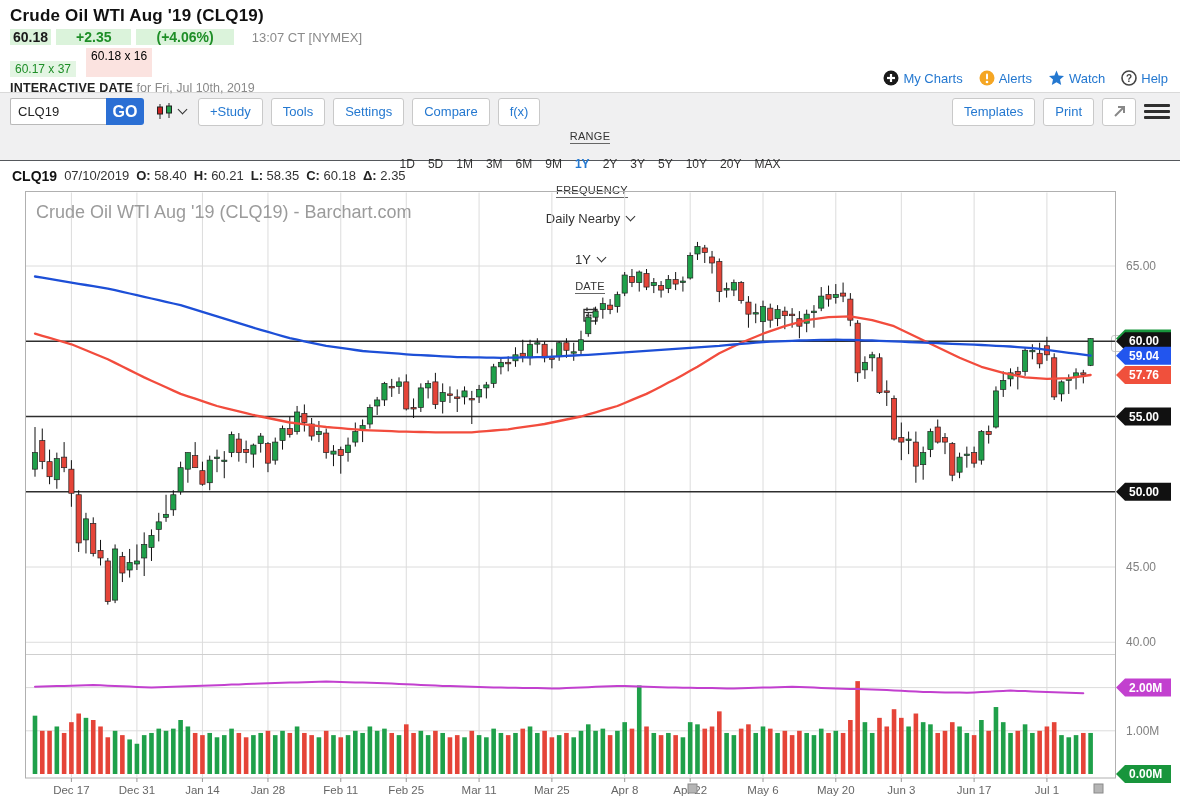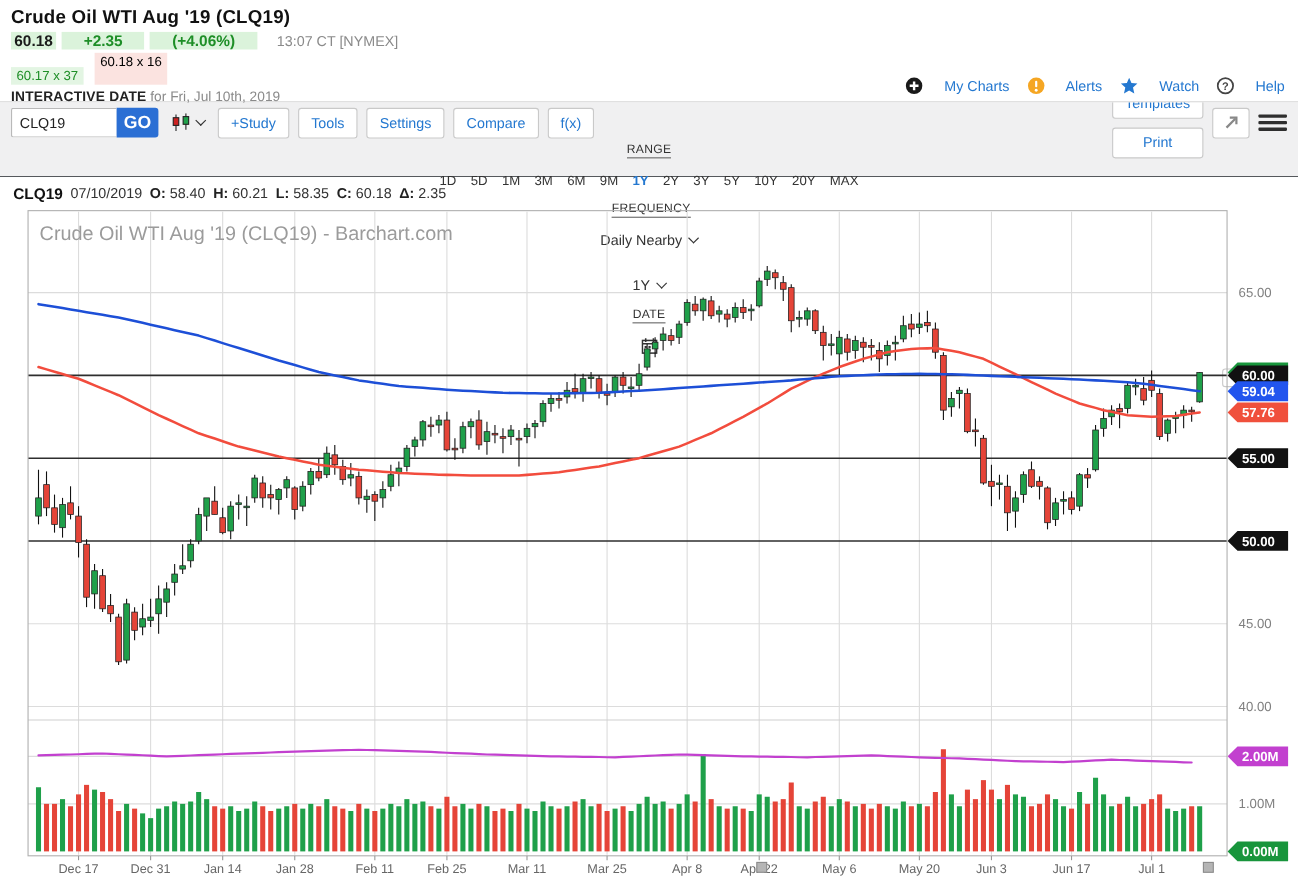--- a/index.html
+++ b/index.html
@@ -13,21 +13,21 @@
   .q-last { font-weight:bold; color:#1a1a1a; background:#dbf3db; padding:0 3px; }
   .q-chg, .q-pct { font-weight:bold; color:#1e8e27; background:#dbf3db; padding:0 20px; }
   .q-time { color:#8a8a8a; font-size:13px; margin-left:13px; }
   .ba-row { margin-top:3px; font-size:12px; display:flex; gap:10px; }
   .bid { color:#1e8e27; background:#e3f5e3; padding:1px 5px;margin-top:13px; }
   .ask { color:#000000; background:#fbe3e0; padding:1px 5px; }
   .ic-row { margin-top:4px; font-size:12.5px; color:#8a8a8a; }
   .ic-row b { color:#222; letter-spacing:.2px; }
   .hdr-links { position:absolute; right:12px; bottom:6px; display:flex; gap:16px;
     font-size:13px; align-items:center; }
-  .hdr-link { display:flex; align-items:center; gap:19px; color:#2478d0; cursor:pointer; }
+  .hdr-link { display:flex; align-items:center; gap:4px; color:#2478d0; cursor:pointer; }
   
   .toolbar-wrap { background:#f0f0f1; border-bottom:1px solid #55585c; }
   .tb-row1 { height:37px; display:flex; align-items:center; padding:0 10px; gap:8px; }
   .sym-input { width:96px; height:27px; border:1px solid #b9b9b9; border-right:none;
     padding:0 7px; font-size:13px; color:#222; background:#fff; border-radius:2px 0 0 2px;
     font-family:"Liberation Sans",sans-serif; }
   .go-btn { height:27px; width:38px; background:#2b6fd4; color:#fff; font-weight:bold;
     font-size:16px; border:none; border-radius:0 3px 3px 0; cursor:pointer; }
   .ctype-btn { display:flex; align-items:center; gap:3px; padding:2px 4px; cursor:pointer; }
   .tb-btn { height:28px; padding:0 11px; background:#fff; border:1px solid #c9c9c9;
@@ -137,21 +137,21 @@
       <span class="chev"></span>
     </span>
     <span id="tb-buttons" style="display:flex; gap:8px;">
         <button class="tb-btn">+Study</button>
         <button class="tb-btn">Tools</button>
         <button class="tb-btn">Settings</button>
         <button class="tb-btn">Compare</button>
         <button class="tb-btn">f(x)</button>
       </span>
     <span class="tb-right">
-      <span id="tb-right-buttons" style="display:flex; gap:8px;flex-direction:column;">
+      <span id="tb-right-buttons" style="display:flex; gap:8px;">
           <button class="tb-btn">Templates</button>
           <button class="tb-btn">Print</button>
         </span>
       <span class="icon-btn">
         <svg width="13" height="13" viewBox="0 0 13 13">
           <line x1="2" y1="11" x2="10" y2="3" stroke="#888" stroke-width="2"></line>
           <path d="M 5 2 L 11 2 L 11 8" fill="none" stroke="#888" stroke-width="2"></path>
         </svg>
       </span>
       <span class="burger">

